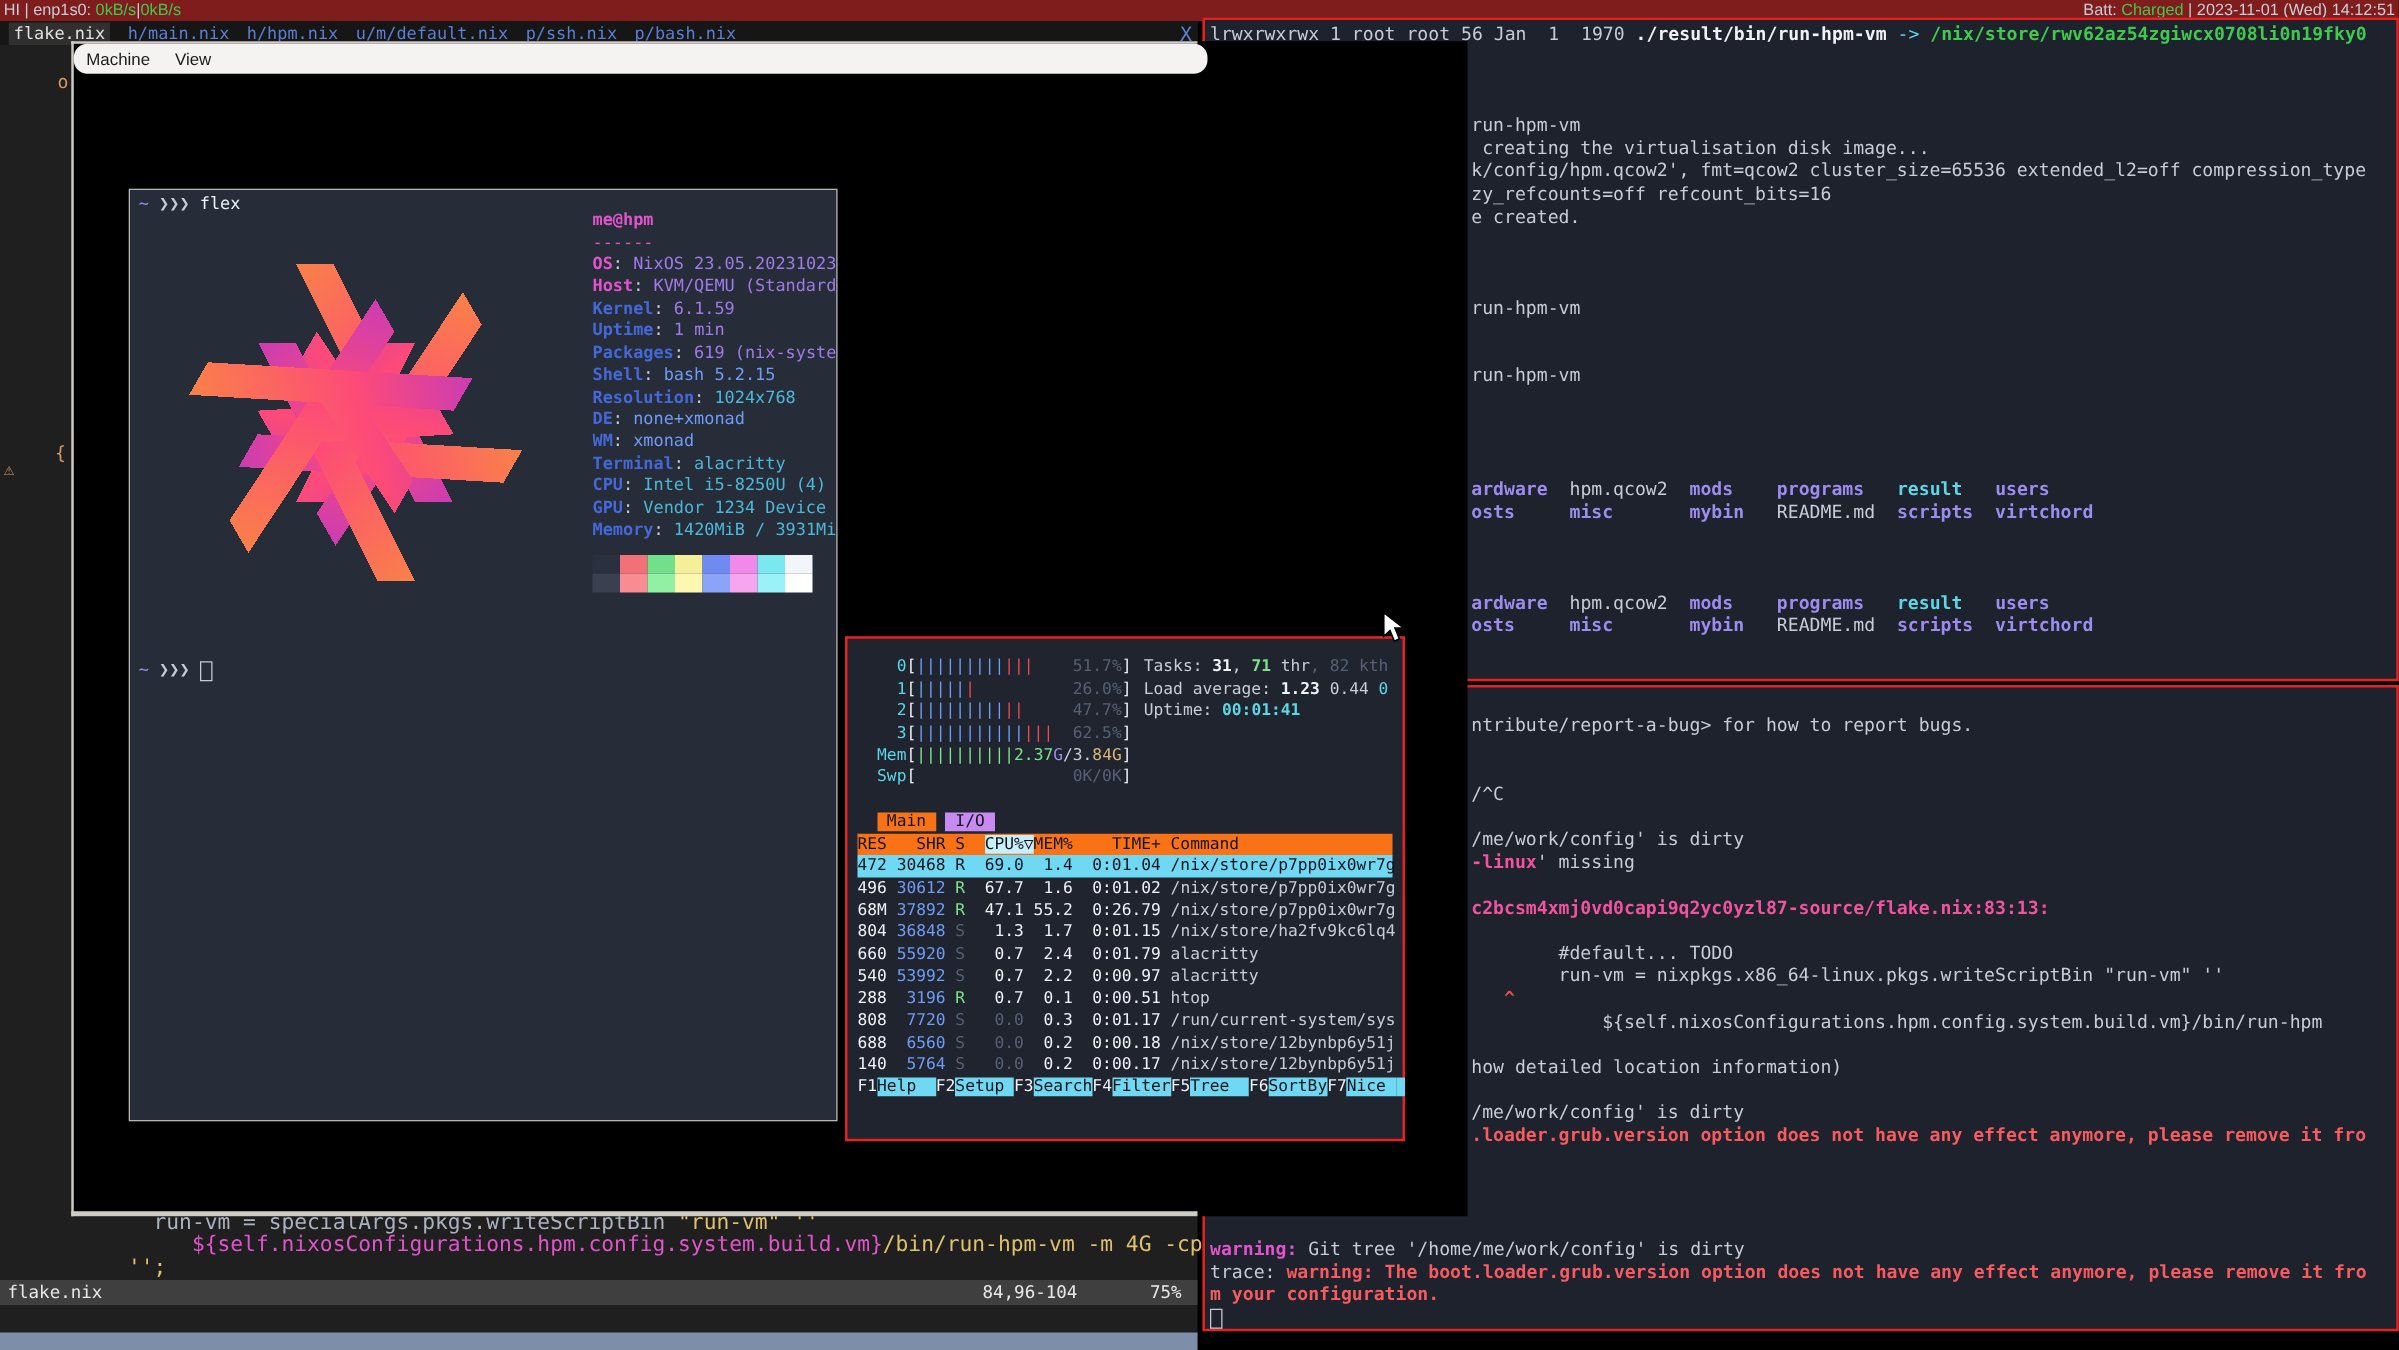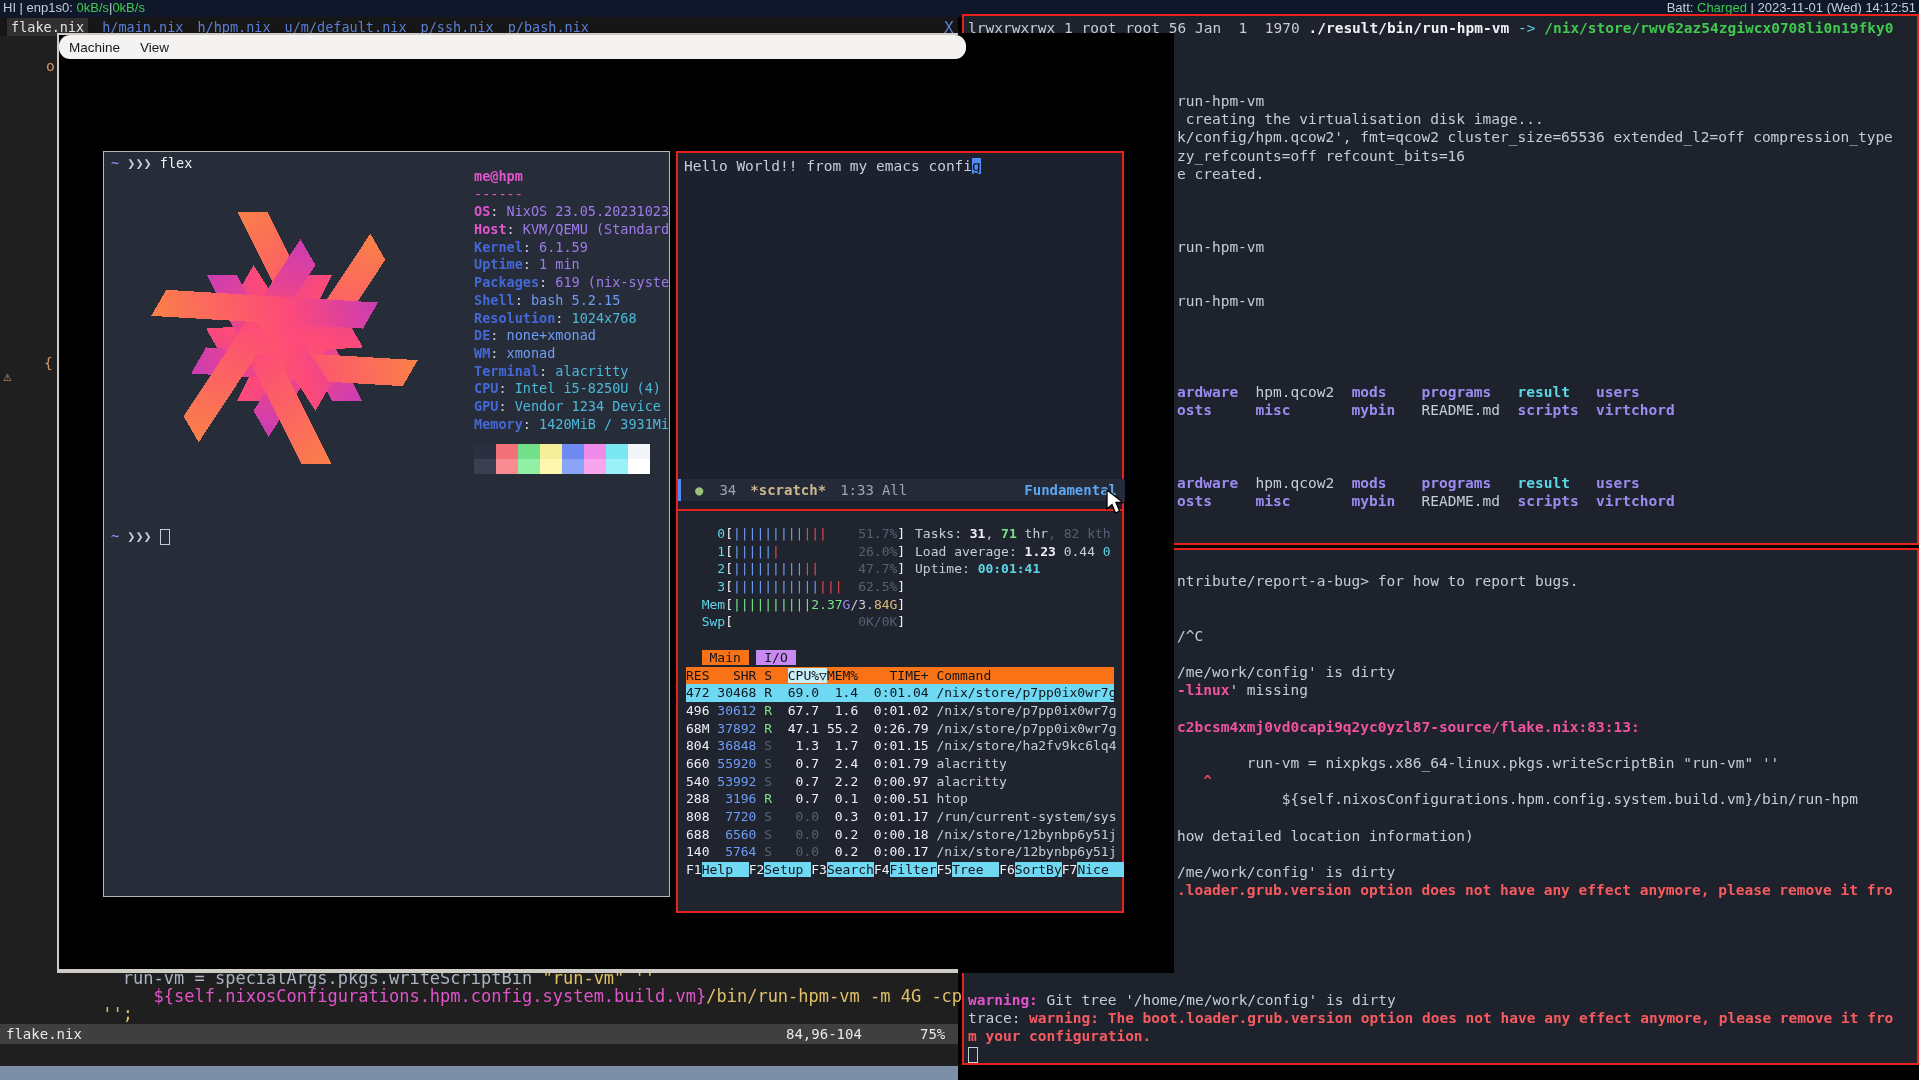--- a/index.html
+++ b/index.html
@@ -41,21 +41,21 @@
   #vm-emacs{background:#1c212d;border:2px solid #e8211c;box-sizing:border-box;font-size:14.5px;}
   #vm-htop{background:#20242f;border:2px solid #e8211c;box-sizing:border-box;font-size:13px;--lh:17.7px;}
   #emodeline{background:#242a38;border-left:3px solid #4f8cf7;display:flex;align-items:center;
     font-size:14px;color:#9aa5b5;}
   .swatch{display:inline-block;width:22px;height:15px;}
   .swrow{font-size:0;line-height:0;}
 </style>
 </head>
 <body>
 
-<div class="abs xbar" style="left:0;top:0;width:1919px;height:17px;background:#0f172a;">
+<div class="abs xbar" style="left:0;top:0;width:1919px;height:17px;background:#7f1d1d;">
   <span><div class="ln"><span class="c-fg">HI | enp1s0: </span><span class="c-green">0kB/s</span><span class="c-fg">|</span><span class="c-green">0kB/s</span></div></span>
   <span><div class="ln"><span class="c-fg">Batt: </span><span class="c-green">Charged</span><span class="c-fg"> | </span><span class="c-fg">2023-11-01 (Wed) 14:12:51</span></div></span>
 </div>
 
 <div class="abs" id="editor" style="left:0;top:17px;width:958px;height:1063px;">
   <div id="tabbar">
       <span class="tab active">flake.nix</span>
       <span class="tab">h/main.nix</span>
       <span class="tab">h/hpm.nix</span>
       <span class="tab">u/m/default.nix</span>
@@ -117,20 +117,21 @@
       <div class="ln"><span class="c-fg">ntribute/report-a-bug&gt; for how to report bugs.</span></div>
       <div class="ln">&nbsp;</div>
       <div class="ln">&nbsp;</div>
       <div class="ln"><span class="c-fg">/^C</span></div>
       <div class="ln">&nbsp;</div>
       <div class="ln"><span class="c-fg">/me/work/config' is dirty</span></div>
       <div class="ln"><span class="c-pink bold">-linux</span><span class="c-fg">' missing</span></div>
       <div class="ln">&nbsp;</div>
       <div class="ln"><span class="c-pink bold">c2bcsm4xmj0vd0capi9q2yc0yzl87-source/flake.nix:83:13:</span></div>
       <div class="ln">&nbsp;</div>
+      <div class="ln"><span class="c-fg">        #default... TODO</span></div>
       <div class="ln"><span class="c-fg">        run-vm = nixpkgs.x86_64-linux.pkgs.writeScriptBin "run-vm" ''</span></div>
       <div class="ln"><span class="c-red bold">   ^</span></div>
       <div class="ln"><span class="c-fg">            ${self.nixosConfigurations.hpm.config.system.build.vm}/bin/run-hpm</span></div>
       <div class="ln">&nbsp;</div>
       <div class="ln"><span class="c-fg">how detailed location information)</span></div>
       <div class="ln">&nbsp;</div>
       <div class="ln"><span class="c-fg">/me/work/config' is dirty</span></div>
       <div class="ln"><span class="c-bred bold">.loader.grub.version option does not have any effect anymore, please remove it fro</span></div>
     </div>
   <div class="abs" style="left:4px;top:441px;">
@@ -192,33 +193,20 @@
           <div class="ln"><span class="c-blue bold">GPU</span><span class="c-fg">: </span><span class="c-teal">Vendor 1234 Device</span></div>
           <div class="ln"><span class="c-blue bold">Memory</span><span class="c-fg">: </span><span class="c-teal">1420MiB / 3931Mi</span></div>
         </div>
       <div class="abs swrow" style="left:370px;top:292px;"><span class="swatch" style="background: rgb(43, 48, 64);"></span><span class="swatch" style="background: rgb(242, 112, 120);"></span><span class="swatch" style="background: rgb(114, 224, 138);"></span><span class="swatch" style="background: rgb(245, 239, 154);"></span><span class="swatch" style="background: rgb(111, 138, 240);"></span><span class="swatch" style="background: rgb(240, 138, 232);"></span><span class="swatch" style="background: rgb(122, 232, 240);"></span><span class="swatch" style="background: rgb(242, 245, 250);"></span></div>
       <div class="abs swrow" style="left:370px;top:307px;"><span class="swatch" style="background: rgb(58, 64, 80);"></span><span class="swatch" style="background: rgb(248, 140, 146);"></span><span class="swatch" style="background: rgb(146, 240, 165);"></span><span class="swatch" style="background: rgb(253, 247, 176);"></span><span class="swatch" style="background: rgb(138, 165, 248);"></span><span class="swatch" style="background: rgb(248, 165, 240);"></span><span class="swatch" style="background: rgb(154, 242, 248);"></span><span class="swatch" style="background: rgb(255, 255, 255);"></span></div>
       <div class="abs" style="left:7px;top:376px;">
           <div class="ln"><span class="c-violet">~</span><span class="c-fg"> </span><span class="c-fg">❯❯❯</span><span class="c-fg"> </span><span class="cur-hollow"> </span></div>
         </div>
     </div>
 
-    <div class="abs" id="vm-emacs" style="left:573px;top:21px;width:448px;height:360px;">
-      <div class="abs" style="left:6px;top:4px;">
-          <div class="ln"><span class="c-fg">Hello World!! from my emacs confi</span><span class="g-cursor">g</span></div>
-        </div>
-      <div class="abs" id="emodeline" style="left:0;top:326px;width:444px;height:22px;">
-        <span style="color:#98c379;margin-left:14px;">●</span>
-        <span style="margin-left:16px;">34</span>
-        <span style="margin-left:14px;color:#ccb88d;font-weight:bold;">*scratch*</span>
-        <span style="margin-left:14px;">1:33</span>
-        <span style="margin-left:8px;">All</span>
-        <span style="margin-left:auto;margin-right:8px;color:#5ca7f0;font-weight:bold;">Fundamental</span>
-      </div>
-    </div>
 
     <div class="abs" id="vm-htop" style="left:573px;top:379px;width:448px;height:404px;">
       <div class="abs" style="left:8px;top:14px;width:428px;">
           <div class="ln"><span class="c-cyan">    0</span><span class="c-white">[</span><span class="c-blue2">|||||||||</span><span class="c-red">|||</span><span class="c-fg">    </span><span class="c-dim">51.7%</span><span class="c-white">]</span></div>
           <div class="ln"><span class="c-cyan">    1</span><span class="c-white">[</span><span class="c-blue2">|||||</span><span class="c-red">|</span><span class="c-fg">          </span><span class="c-dim">26.0%</span><span class="c-white">]</span></div>
           <div class="ln"><span class="c-cyan">    2</span><span class="c-white">[</span><span class="c-blue2">|||||||||</span><span class="c-red">||</span><span class="c-fg">     </span><span class="c-dim">47.7%</span><span class="c-white">]</span></div>
           <div class="ln"><span class="c-cyan">    3</span><span class="c-white">[</span><span class="c-blue2">|||||||||||</span><span class="c-red">|||</span><span class="c-fg">  </span><span class="c-dim">62.5%</span><span class="c-white">]</span></div>
           <div class="ln"><span class="c-cyan">  Mem</span><span class="c-white">[</span><span class="c-green2">||||||||||</span><span class="c-green2">2.37</span><span class="c-violet">G</span><span class="c-fg">/3.</span><span class="c-khaki">84G</span><span class="c-white">]</span></div>
           <div class="ln"><span class="c-cyan">  Swp</span><span class="c-white">[</span><span class="c-fg">                </span><span class="c-dim">0K/0K</span><span class="c-white">]</span></div>
           <div class="ln">&nbsp;</div>

